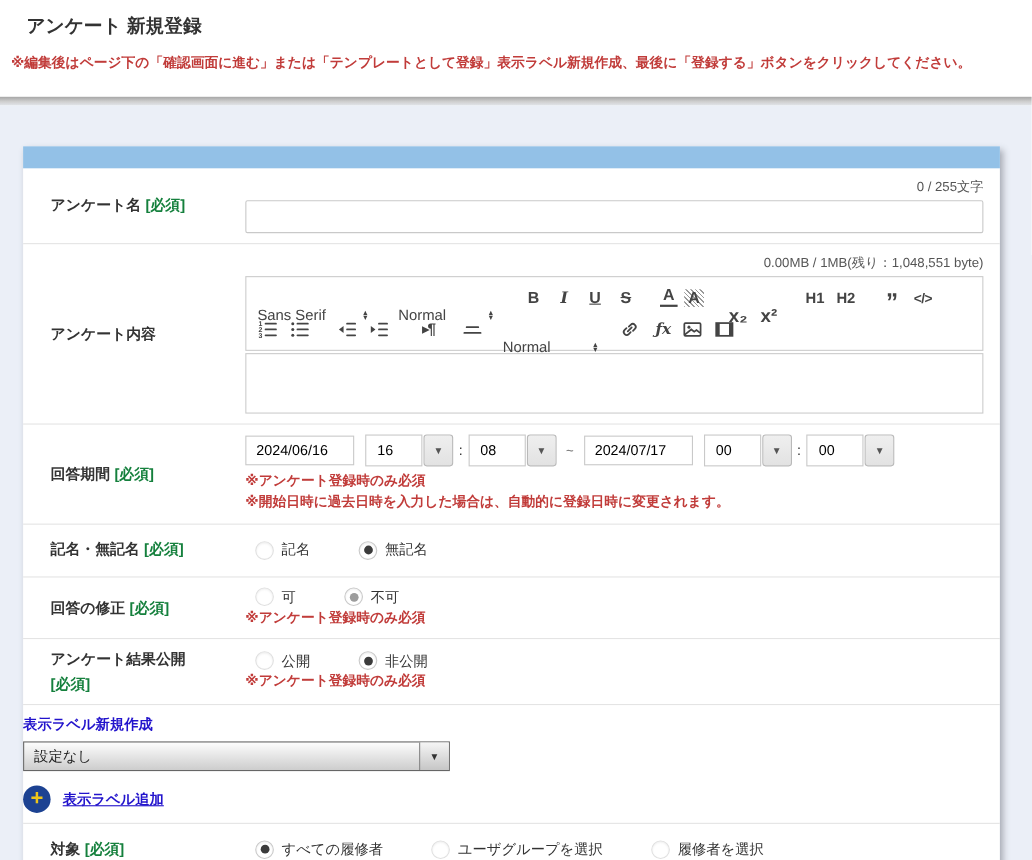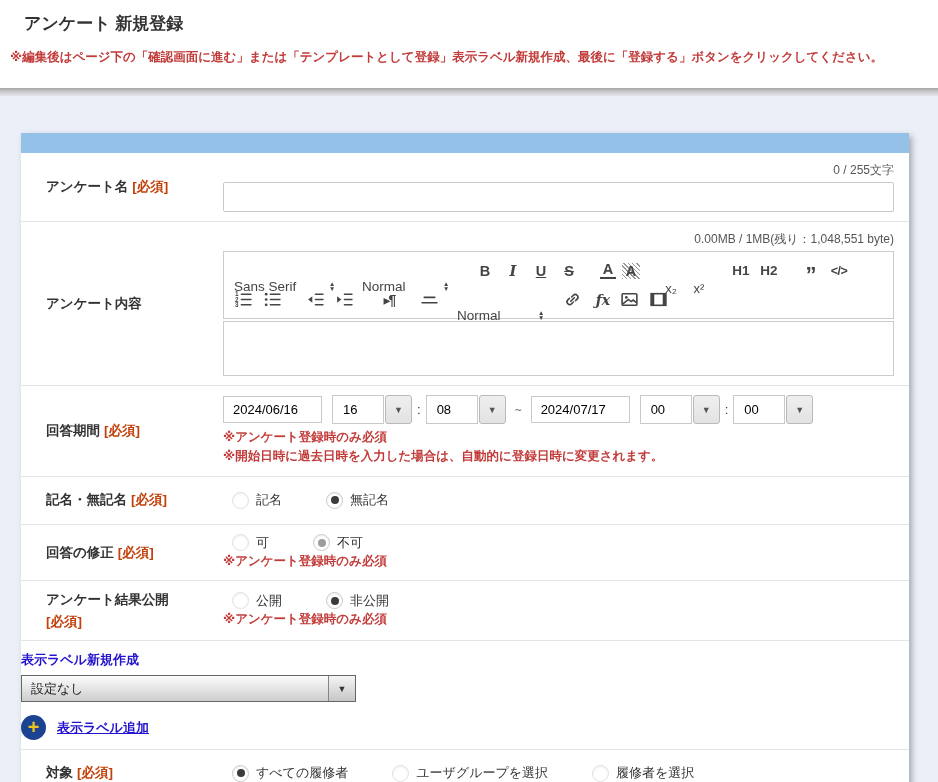--- a/index.html
+++ b/index.html
@@ -15,21 +15,21 @@
   .notice { margin-top:14px; color:#c13c3a; font-size:12.5px; font-weight:bold; line-height:1.4; }
   .top-divider { height:8px; background:linear-gradient(to bottom,#a6a6a6,#cfcfcf 55%,#e2e5ea); }
   
   .page-bg { background:#ebeff7; height:686px; padding:37px 20px 0 21px; }
   .card { width:888px; background:#fff; box-shadow:3px 3px 6px rgba(80,85,95,.45); }
   .card-accent { height:20px; background:#93c1e7; }
   
   .frow { display:flex; align-items:center; border-bottom:1px solid #e4e4e4; }
   .frow:last-child { border-bottom:none; }
   .flabel { width:202px; flex:0 0 202px; padding-left:25px; font-size:13.5px; font-weight:bold; color:#333; line-height:1.6; }
-  .req { color:#c2410c; margin-left:4px; }
+  .req { color:#15803d; margin-left:4px; }
   .wrap-req .req { display:block; margin-left:0; }
   .ffield { flex:1; padding:9px 15px 9px 0; }
   .r-name{min-height:57px}.r-content{min-height:158px}.r-period{min-height:80px}
   .r-anon{min-height:48px}.r-mod{min-height:54px}.r-pub{min-height:60px}
   .r-dlabel{min-height:104px}.r-target{min-height:46px}
   .counter { text-align:right; font-size:12px; color:#555; margin-bottom:3px; }
   .text-input { width:100%; height:30px; border:1px solid #c9c9c9; border-radius:2px; font-size:13px; padding:0 8px; font-family:inherit; }
   
   .ql-toolbar { border:1px solid #ccc; padding:8px 10px; display:flex; flex-direction:column; gap:8px; }
   .tb-row { display:flex; align-items:center; color:#444; height:21px; }
@@ -39,21 +39,21 @@
   .sel-align{ width:86px;  margin-right:20px; margin-left:8px; }
   .ud { display:flex; flex-direction:column; align-items:center; }
   .ud i { font-style:normal; font-size:7.5px; line-height:5.5px; color:#444; }
   .tb-btn { min-width:22px; text-align:center; font-size:14.5px; font-weight:bold; color:#444; cursor:pointer; margin-right:6px; }
   .gap { margin-left:14px; }
   .g-italic { font-family:"DejaVu Serif","Liberation Serif",serif; font-style:italic; }
   .g-under { text-decoration:underline; }
   .g-strike { text-decoration:line-through; }
   .g-color { border-bottom:2px solid #444; line-height:1.05; padding-bottom:0; min-width:16px; }
   .g-bg { background:repeating-linear-gradient(45deg,#999 0 1px,transparent 1px 3px); min-width:18px; }
-  .g-script { font-size:13px; font-weight:normal;margin-top:35px; }
+  .g-script { font-size:17px; font-weight:bold;margin-top:35px; }
   .g-head { font-size:13.5px; }
   .g-quote { font-size:22px; line-height:8px; margin-top:8px; }
   .g-code { font-size:12.5px; letter-spacing:-0.5px; }
   .g-dir { font-size:14px; font-weight:bold; letter-spacing:-2px; }
   .g-formula { font-family:"DejaVu Serif","Liberation Serif",serif; font-style:italic; font-size:14px; }
   .tb-svg { width:20px; height:20px; margin-right:9px; cursor:pointer; display:flex; align-items:center; }
   .tb-svg svg { width:19px; height:19px; stroke:#444; stroke-width:1.5; fill:none; stroke-linecap:round; }
   .tb-svg svg text { stroke:none; fill:#444; font-size:6px; font-weight:bold; }
   .tb-svg svg .fill { fill:#444; stroke:none; }
   .ql-area { height:55px; border:1px solid #ccc; margin-top:2px; }
@@ -71,21 +71,21 @@
   .rgroup { display:flex; align-items:center; padding-left:9px;gap:28px; }
   .ropt { display:flex; align-items:center; margin-right:16px; cursor:pointer; }
   .rdot { width:17px; height:17px; border-radius:50%; border:1px solid #e0e0e0; background:#fff; box-shadow:inset 0 1px 2px rgba(0,0,0,.07); position:relative; flex:0 0 17px; }
   .ropt.sel .rdot { border-color:#c9c9c9; }
   .ropt.sel .rdot::after { content:""; position:absolute; left:3.5px; top:3.5px; width:8px; height:8px; border-radius:50%; background:#3b3b3b; }
   .ropt.sel.muted .rdot::after { background:#9c9c9c; }
   .rlabel { margin-left:7px; font-size:13px; color:#333; }
   
   .blue-link { color:#2213cc; font-weight:bold; font-size:13px; text-decoration:none; cursor:pointer; }
   .create-link { display:inline-block; margin-bottom:6px; }
-  .fake-select { width:335px; height:27px; border:1px solid #666; background:linear-gradient(#fdfdfd,#cdcdcd); display:flex; align-items:stretch; cursor:pointer; }
+  .fake-select { width:388px; height:27px; border:1px solid #666; background:linear-gradient(#fdfdfd,#cdcdcd); display:flex; align-items:stretch; cursor:pointer; }
   .fs-text { flex:1; display:flex; align-items:center; padding-left:9px; font-size:13px; color:#222; }
   .fs-btn { width:27px; border-left:1px solid #858585; display:flex; align-items:center; justify-content:center; font-size:9px; color:#333; background:linear-gradient(#f5f5f5,#c6c6c6); }
   .add-row { display:flex; align-items:center; margin-top:13px; }
   .plus-btn { width:25px; height:25px; border-radius:50%; background:#1c4292; color:#edc51a; font-size:20px; font-weight:bold; display:flex; align-items:center; justify-content:center; line-height:1; cursor:pointer; padding-bottom:2px; }
   .add-link { margin-left:11px;text-decoration:underline; }
 </style>
 </head>
 <body>
 
 <div class="top">

